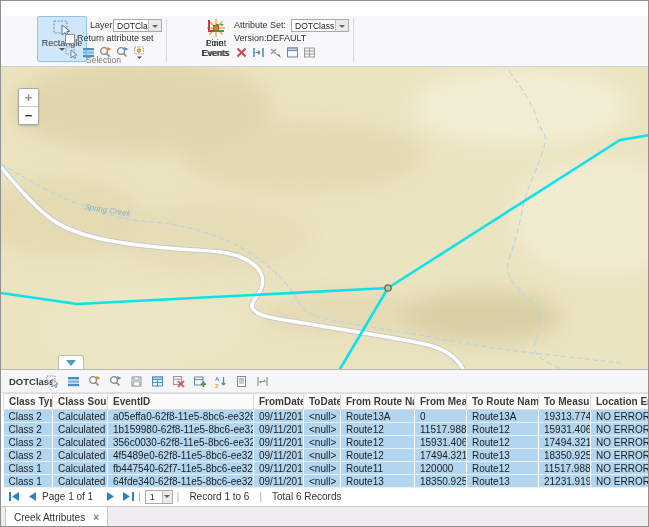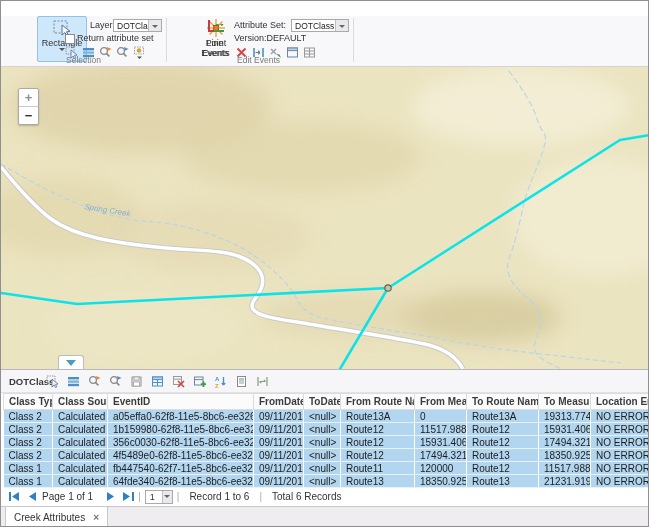--- a/index.html
+++ b/index.html
@@ -4,21 +4,21 @@
 <style>
   html,body{margin:0;padding:0;background:#d8d8d8;font-family:"Liberation Sans",sans-serif;}
   .app{position:relative;width:649px;height:527px;background:#fff;border:1px solid #8f8f8f;box-sizing:border-box;overflow:hidden;margin:0 auto;}
   
   .tabstrip{position:absolute;left:0;top:0;width:100%;height:14px;background:#efedf0;border-bottom:1px solid #cfccd1;z-index:5;}
   .rtab{position:absolute;top:0;height:14px;line-height:14px;text-align:center;font-size:10.5px;color:#3c3c3c;cursor:default;}
   .rtab.active{background:#f8f7f9;border:1px solid #c9c7cb;border-bottom:none;height:15px;color:#222;z-index:6;}
   
   .ribbon{position:absolute;left:0;top:15px;width:100%;height:50px;background:#f8f7f9;border-bottom:1px solid #d5d2d6;}
   .vsep{position:absolute;top:2px;height:44px;width:1px;background:#dcdadd;}
-  .grouplabel{position:absolute;bottom:1px;font-size:8.5px;color:#7a7a7a;text-align:center;}
+  .grouplabel{position:absolute;bottom:1px;font-size:8.5px;color:#7a7a7a;text-align:center;margin-left:20px;}
   .bigbtn{position:absolute;top:1px;height:44px;text-align:center;font-size:9px;color:#333;cursor:pointer;}
   .bigbtn .ic{display:block;margin:1px auto 0 auto;width:20px;height:20px;}
   .bigbtn .cap{display:block;line-height:10px;}
   .bigbtn .caret{display:block;margin:0 auto;width:0;height:0;border-left:3px solid transparent;border-right:3px solid transparent;border-top:3px solid #555;}
   .bigbtn.hl{background:#cfe7fa;border:1px solid #93c2e6;border-radius:2px;box-sizing:border-box;top:0px;height:46px;}
   .fldlabel{position:absolute;font-size:9px;color:#333;line-height:12px;}
   .ddl{position:absolute;height:13px;background:#fff;border:1px solid #a9a9a9;font-size:8.5px;color:#222;line-height:13px;padding-left:3px;box-sizing:border-box;cursor:pointer;}
   .ddl .arrow{position:absolute;right:0;top:0;width:12px;height:100%;background:#e9e8ea;border-left:1px solid #bfbfbf;}
   .ddl .arrow:after{content:"";position:absolute;left:3px;top:5px;border-left:3px solid transparent;border-right:3px solid transparent;border-top:3px solid #666;}
   .chk{position:absolute;width:8px;height:8px;border:1px solid #8a8a8a;background:#fff;cursor:pointer;}
@@ -178,21 +178,20 @@
         </span>
         <span class="tico">
           <svg width="13" height="13" viewBox="0 0 13 13" fill="none">
             <rect x="1.5" y="2" width="10" height="9" stroke="#9a9a9a"></rect>
             <line x1="1.5" y1="5" x2="11.5" y2="5" stroke="#9a9a9a"></line>
             <line x1="1.5" y1="8" x2="11.5" y2="8" stroke="#9a9a9a"></line>
             <line x1="6.5" y1="2" x2="6.5" y2="11" stroke="#9a9a9a"></line>
           </svg>
         </span>
       </div>
-    <div class="grouplabel" style="left:165px;width:185px;">Edit Events</div>
     <div class="vsep" style="left:352px;"></div>
   </div>
 
   <div class="map">
     <svg width="649" height="302" viewBox="0 0 649 302">
       <defs>
         <filter id="soft" x="-40%" y="-40%" width="180%" height="180%">
             <feGaussianBlur stdDeviation="10"></feGaussianBlur>
           </filter>
       </defs>

